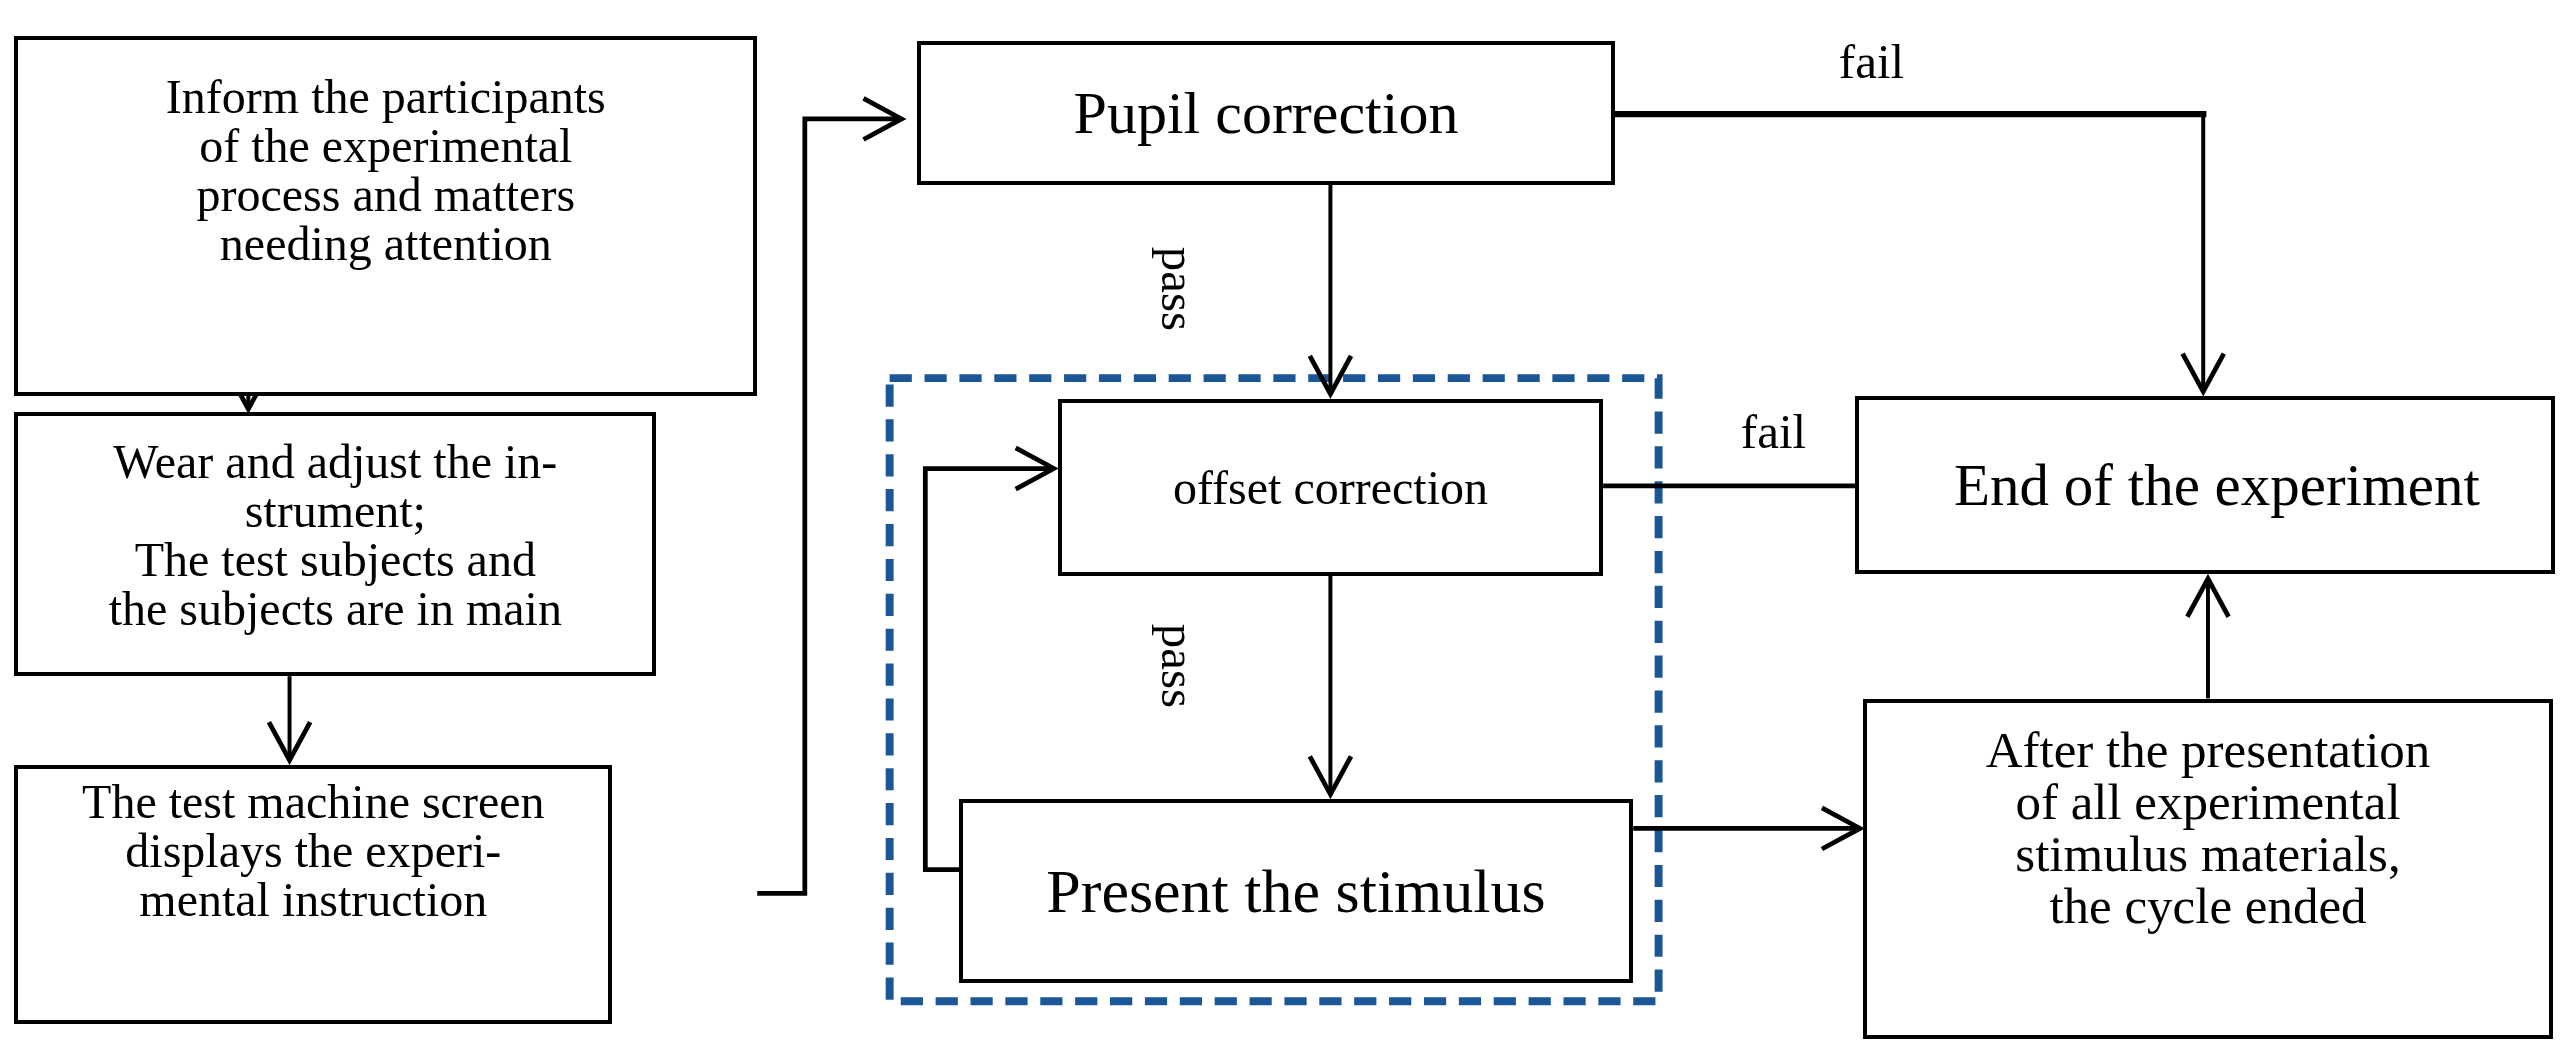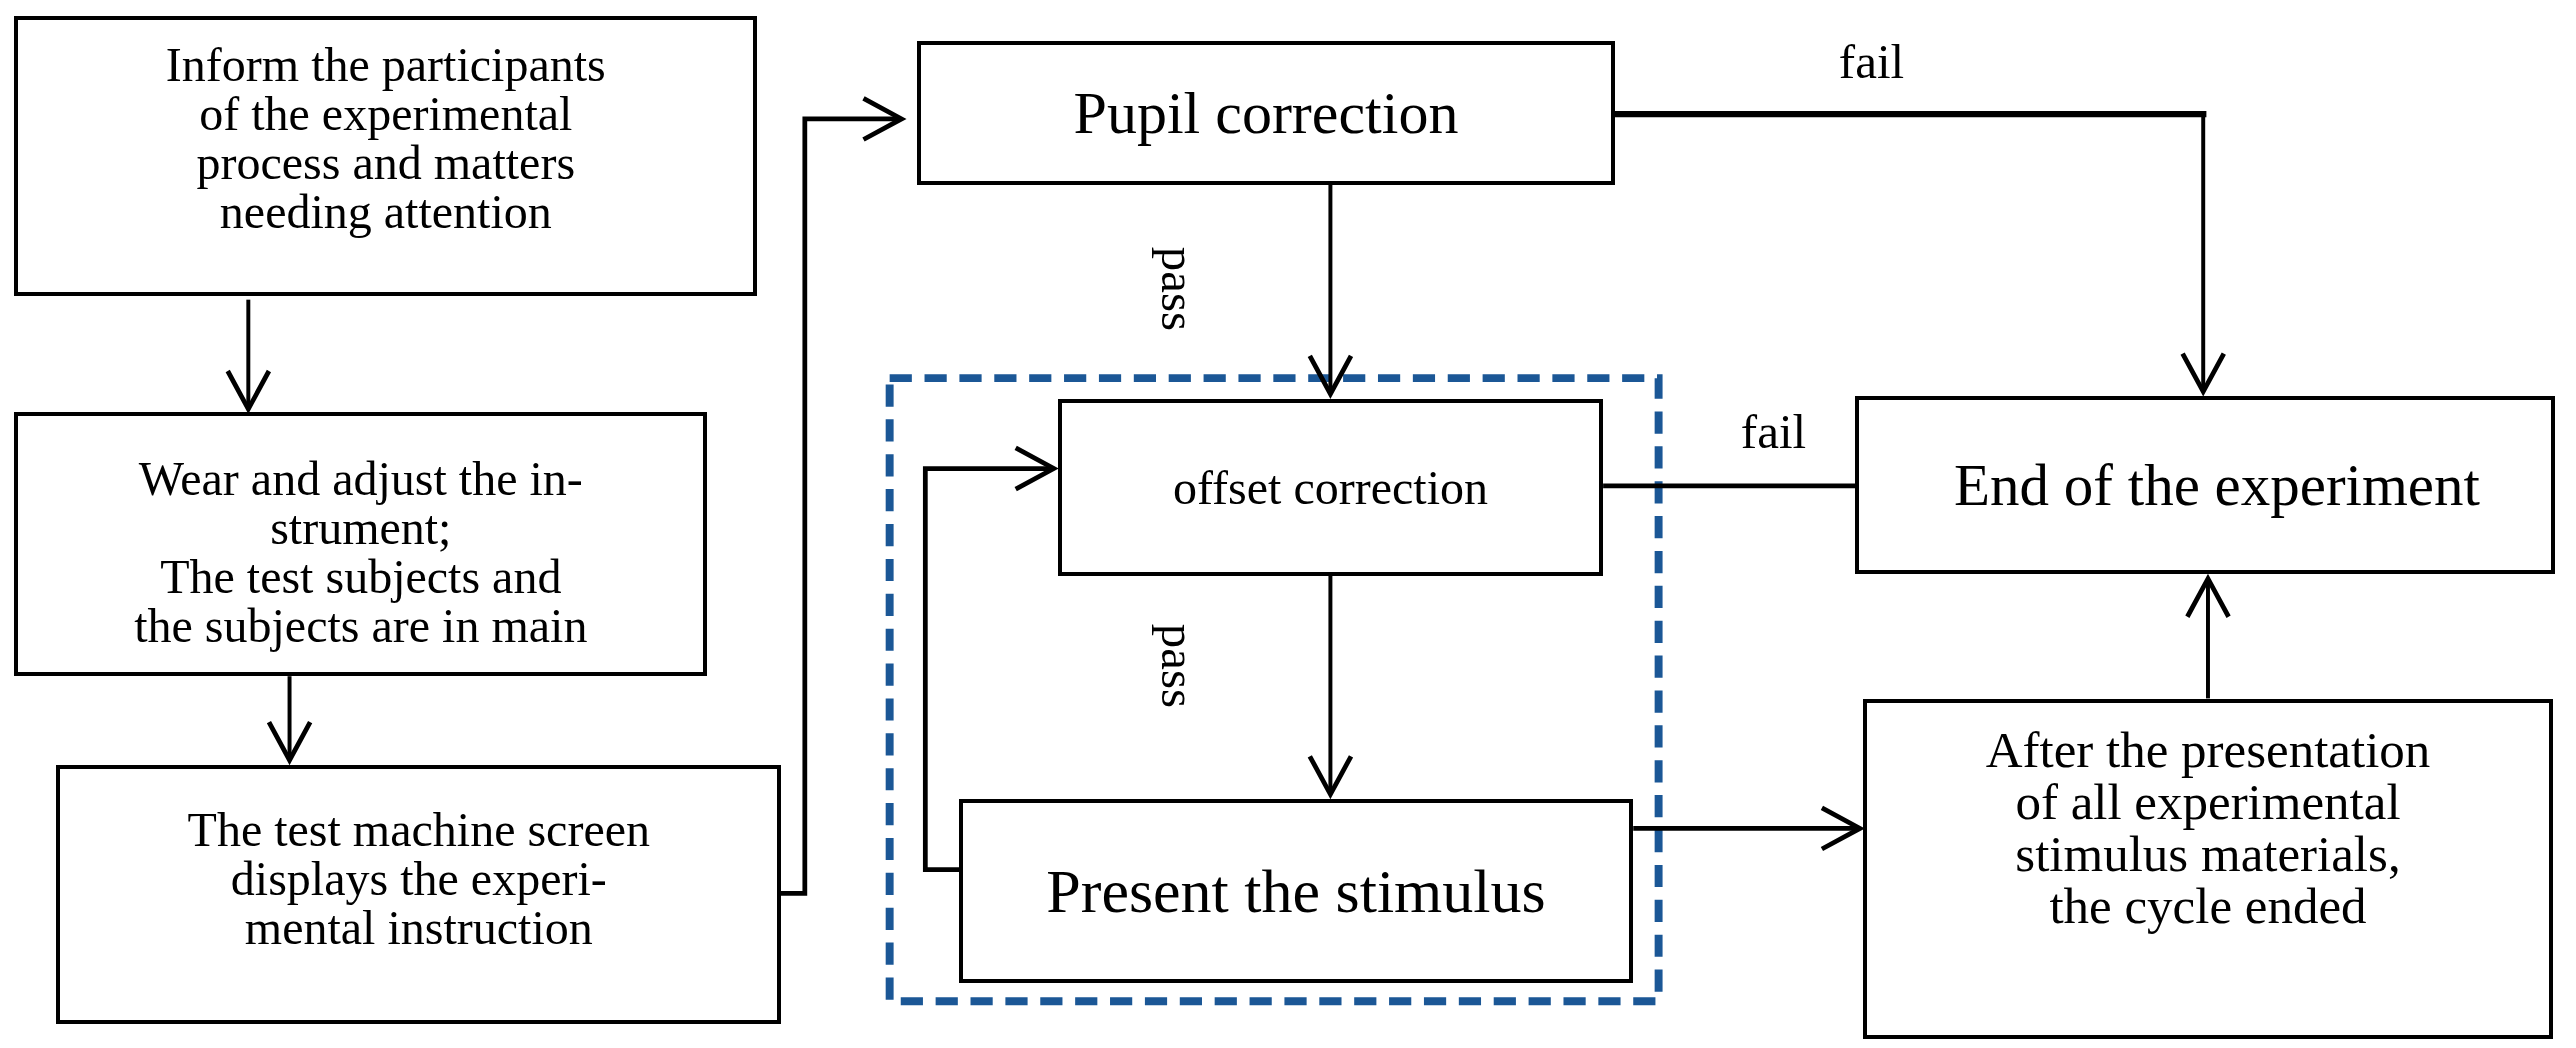--- a/index.html
+++ b/index.html
@@ -29,23 +29,23 @@
   }
   .box {
     position: absolute;
     box-sizing: border-box;
     border: 4.8px solid #000000;
     background: #ffffff;
     text-align: center;
     color: #000000;
   }
   .box .ln { white-space: nowrap; }
-  .b-inform  { left:14.3px;   top:16px;   width:743px; height:280px; font-size:48px; line-height:49px; padding-top:20px; }
-  .b-wear    { left:14.3px;   top:412px;  width:693px; height:264px; font-size:48px; line-height:49px; padding-top:38px; }
-  .b-test    { left:14.3px;   top:765px;  width:725px; height:259px; font-size:48px; line-height:49px; padding-top:36px;margin-left:42px; }
+  .b-inform  { left:14.3px;   top:36px;   width:743px; height:360px; font-size:48px; line-height:49px; padding-top:32px; }
+  .b-wear    { left:14.3px;   top:412px;  width:642px; height:264px; font-size:48px; line-height:49px; padding-top:21px; }
+  .b-test    { left:14.3px;   top:765px;  width:598px; height:259px; font-size:48px; line-height:49px; padding-top:8px; }
   .b-after   { left:1863px; top:699px;  width:690px; height:340px; font-size:51px; line-height:52px; padding-top:20.6px; }
   .b-pupil   { left:906px; top:41px;   width:698px; height:144px; font-size:60px; display:flex; align-items:center; justify-content:center;margin-left:11px; }
   .b-offset  { left:1058px; top:399px;  width:545px; height:177px; font-size:48px; display:flex; align-items:center; justify-content:center; }
   .b-present { left:959px; top:799px; width:674px; height:184px; font-size:62px; display:flex; align-items:center; justify-content:center; }
   .b-end     { left:1855px; top:396px;  width:700px; height:178px; font-size:59px; display:flex; align-items:center; justify-content:center;padding-left:24px; }
   .lbl {
     position: absolute;
     width: 111px;
     height: 56px;
     font-size: 49px;

